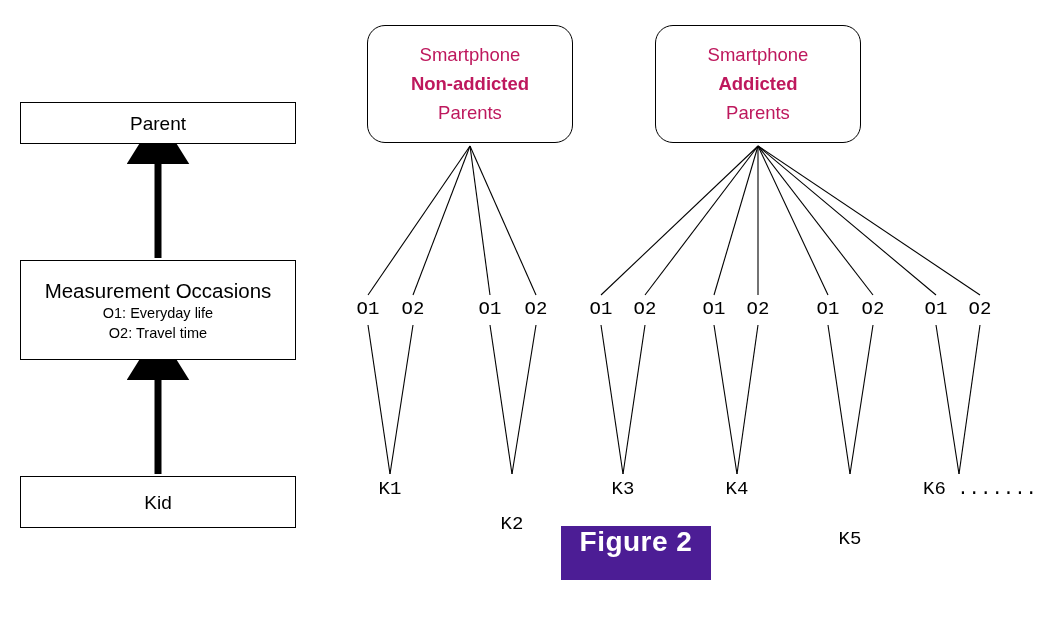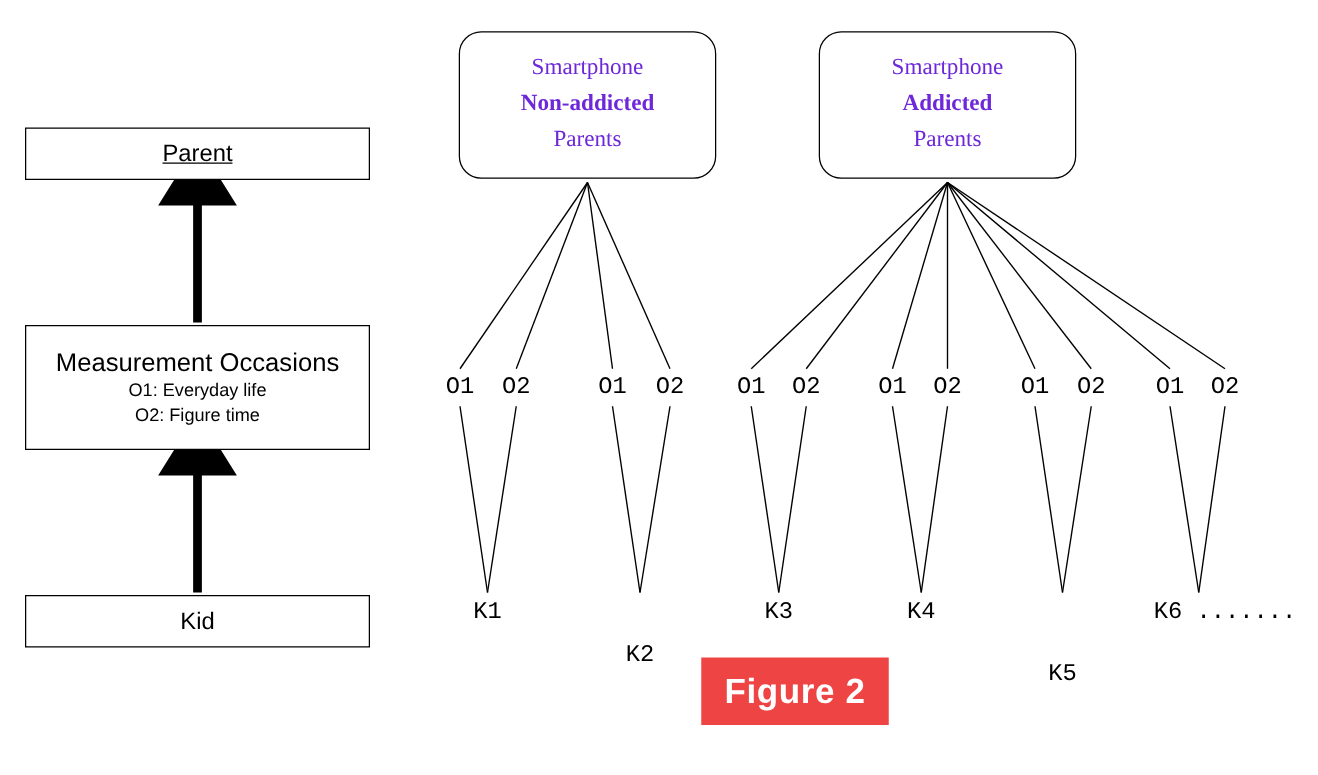--- a/index.html
+++ b/index.html
@@ -63,49 +63,48 @@
     display: flex;
     flex-direction: column;
     align-items: center;
     justify-content: center;
     text-align: center;
     padding-bottom: 2px;
   }
   .group-line {
     font-size: 18.5px;
     line-height: 29px;
-    color: #6d28d9;
-    font-family: Liberation Serif, serif;
+    color: #be185d;
   }
   .group-line.strong {
     font-weight: bold;
   }
 
   
   .node-label {
     position: absolute;
     font-size: 19px;
     line-height: 22px;
     color: #000;
     white-space: nowrap;
     transform: translateX(-50%);
     text-align: center;
     font-family: Liberation Mono, monospace;
   }
 
   
   .figure-tag {
     position: absolute;
-    background: #ef4444;
+    background: #4c1d95;
     color: #ffffff;
     font-weight: bold;
     font-size: 28px;
     letter-spacing: 0.5px;
     display: flex;
-    align-items: center;
+    align-items: flex-start;
     justify-content: center;
   }
 </style>
 </head>
 <body>
 
 <div id="figure-root">
 
   <svg id="edge-layer" width="1054" height="620" viewBox="0 0 1054 620" aria-hidden="true">
     <defs>
@@ -141,29 +140,29 @@
         <line x1="936" y1="325" x2="959" y2="474"></line>
         <line x1="980" y1="325" x2="959" y2="474"></line>
       </g>
     <g id="level-arrows" stroke="#000000" stroke-width="7" fill="none">
         <line x1="158" y1="258" x2="158" y2="156" marker-end="url(#thick-arrow)"></line>
         <line x1="158" y1="474" x2="158" y2="372" marker-end="url(#thick-arrow)"></line>
       </g>
   </svg>
 
   <div id="left-panel">
-      <div class="level-box" style="left: 20px; top: 102px; width: 276px; height: 42px; text-decoration: underline;">
+      <div class="level-box" style="left: 20px; top: 102px; width: 276px; height: 42px;">
         <div class="level-title">Parent</div>
       </div>
       <div class="level-box" style="left: 20px; top: 260px; width: 276px; height: 100px; justify-content: center;">
         <div class="level-title big">Measurement Occasions</div>
         <div class="level-sub">O1: Everyday life</div>
-        <div class="level-sub">O2: Figure time</div>
+        <div class="level-sub">O2: Travel time</div>
       </div>
-      <div class="level-box" style="left: 20px; top: 476px; width: 276px; height: 42px;">
+      <div class="level-box" style="left: 20px; top: 476px; width: 276px; height: 52px;">
         <div class="level-title">Kid</div>
       </div>
     </div>
   <div id="right-panel">
       <div class="group-box" style="left: 367px; top: 25px; width: 206px; height: 118px;">
         <div class="group-line">Smartphone</div>
         <div class="group-line strong">Non-addicted</div>
         <div class="group-line">Parents</div>
       </div>
       <div class="group-box" style="left: 655px; top: 25px; width: 206px; height: 118px;">

